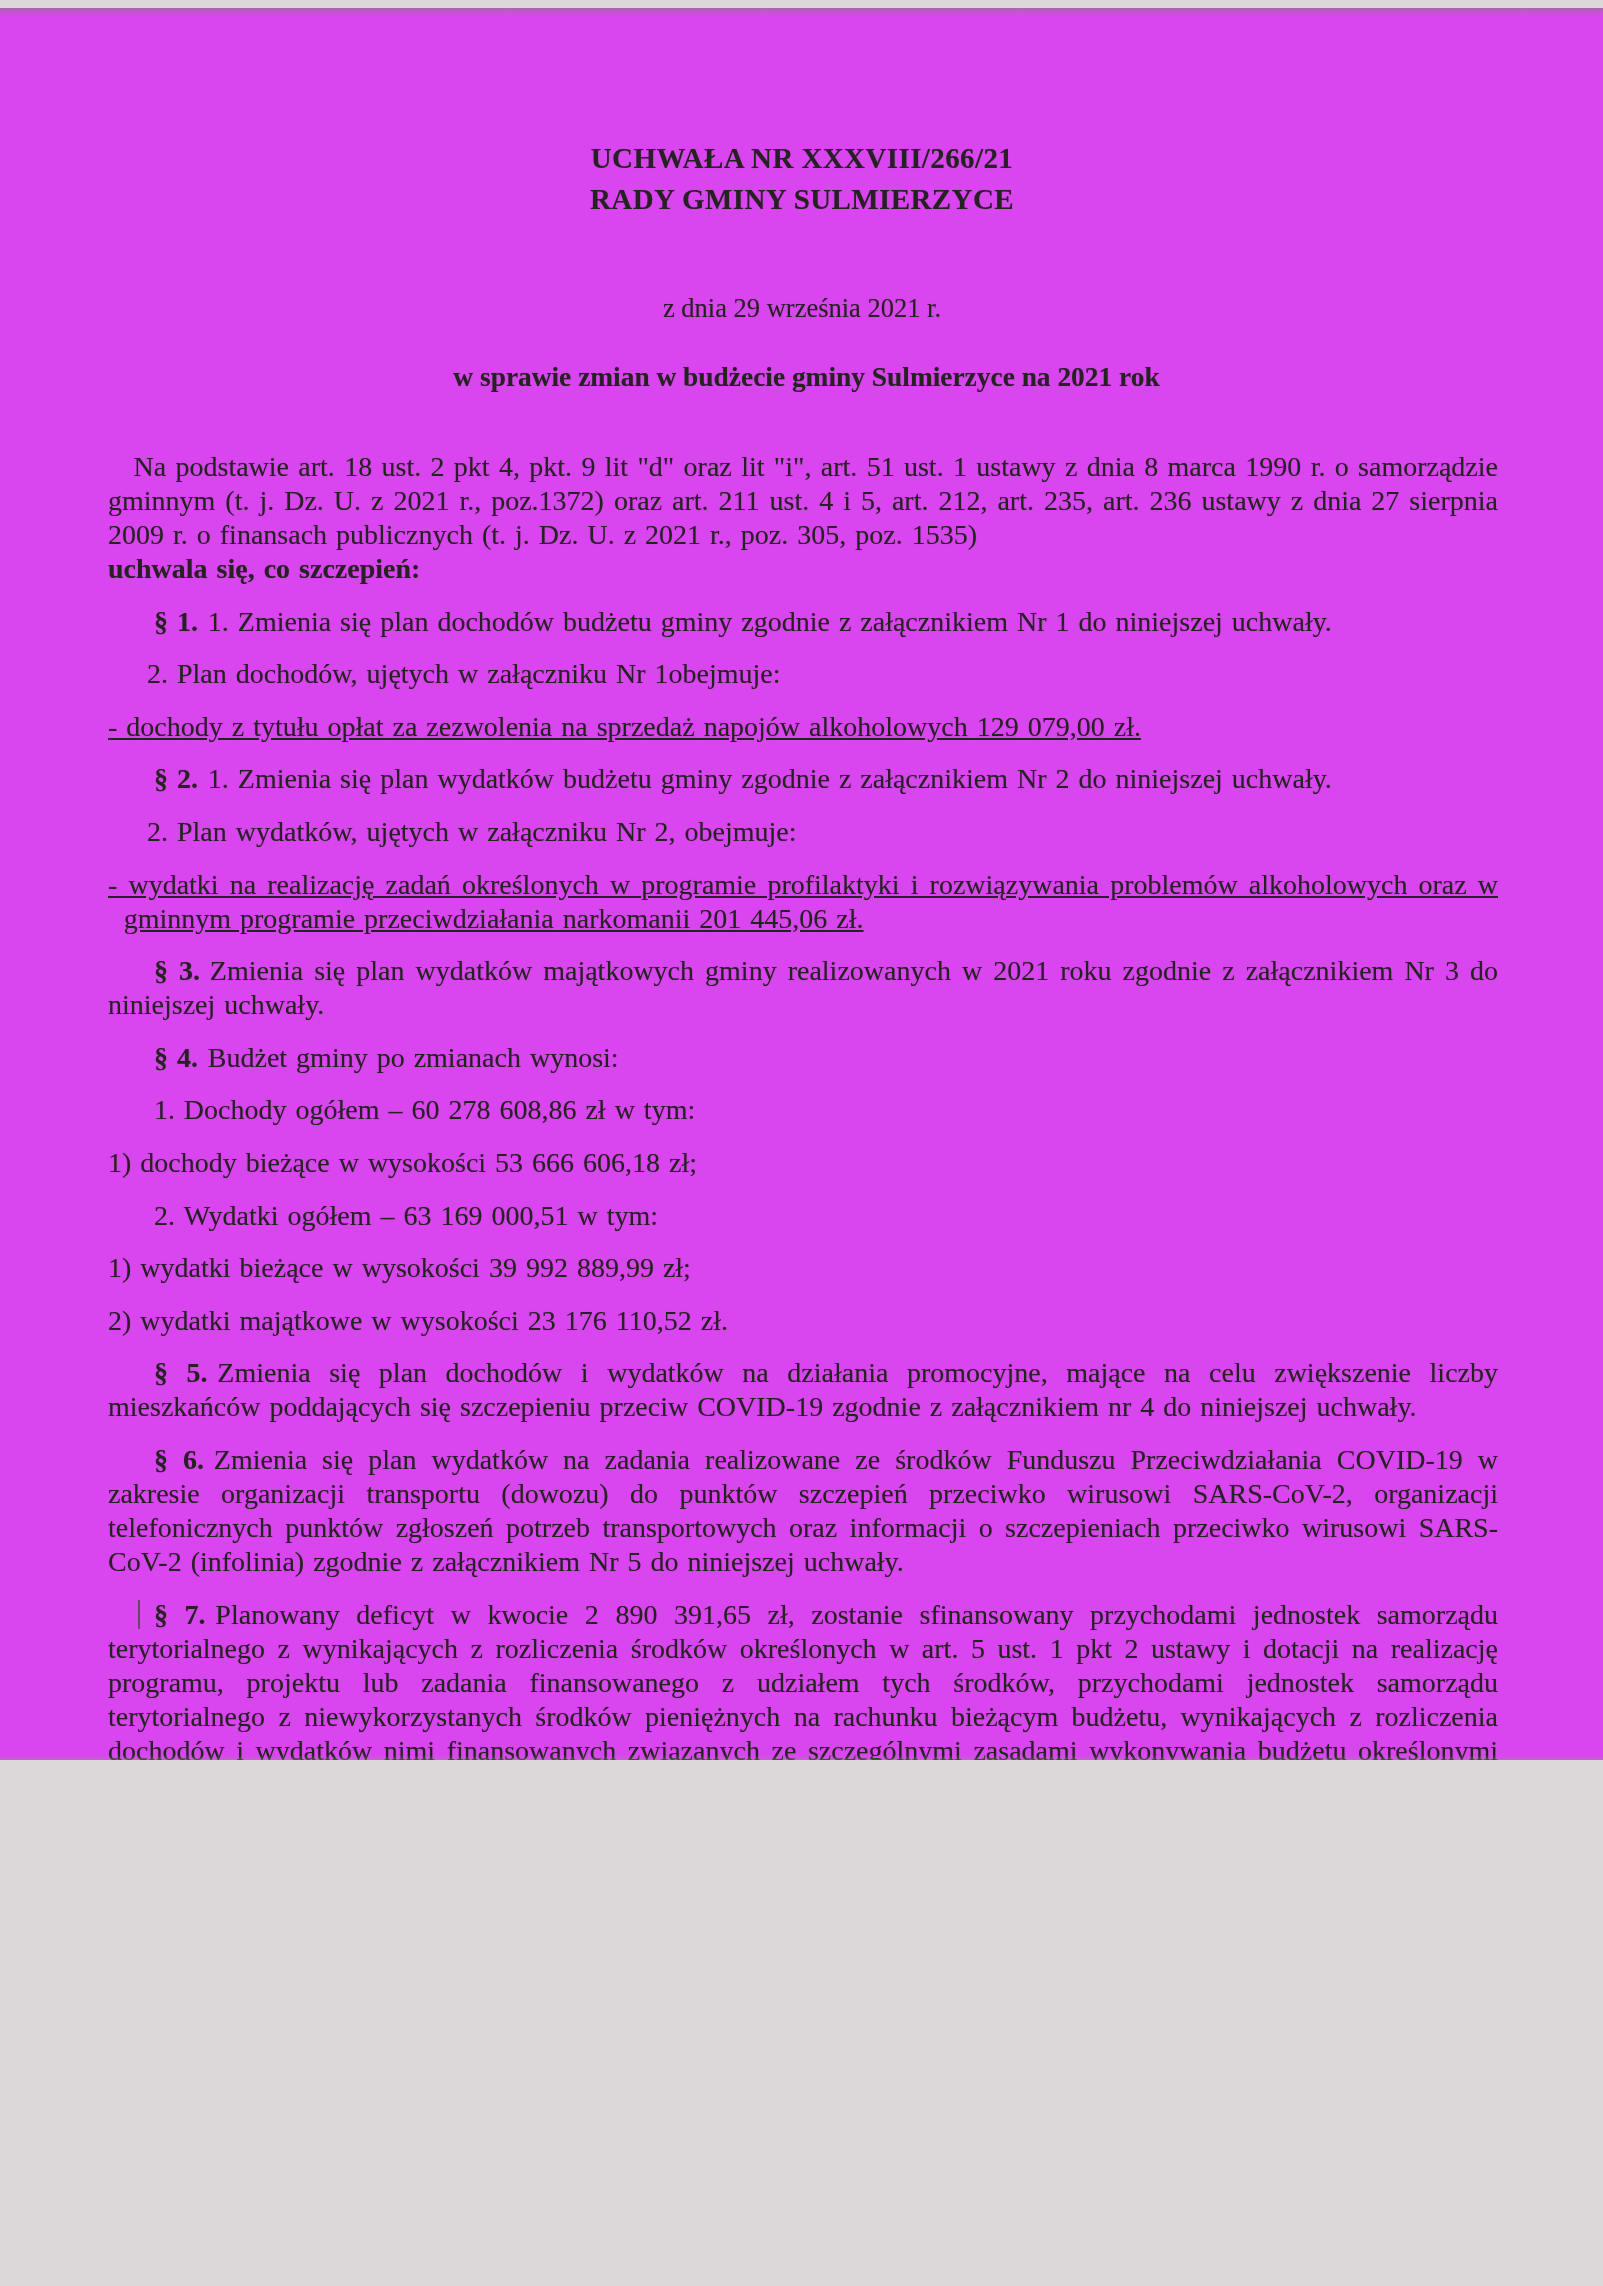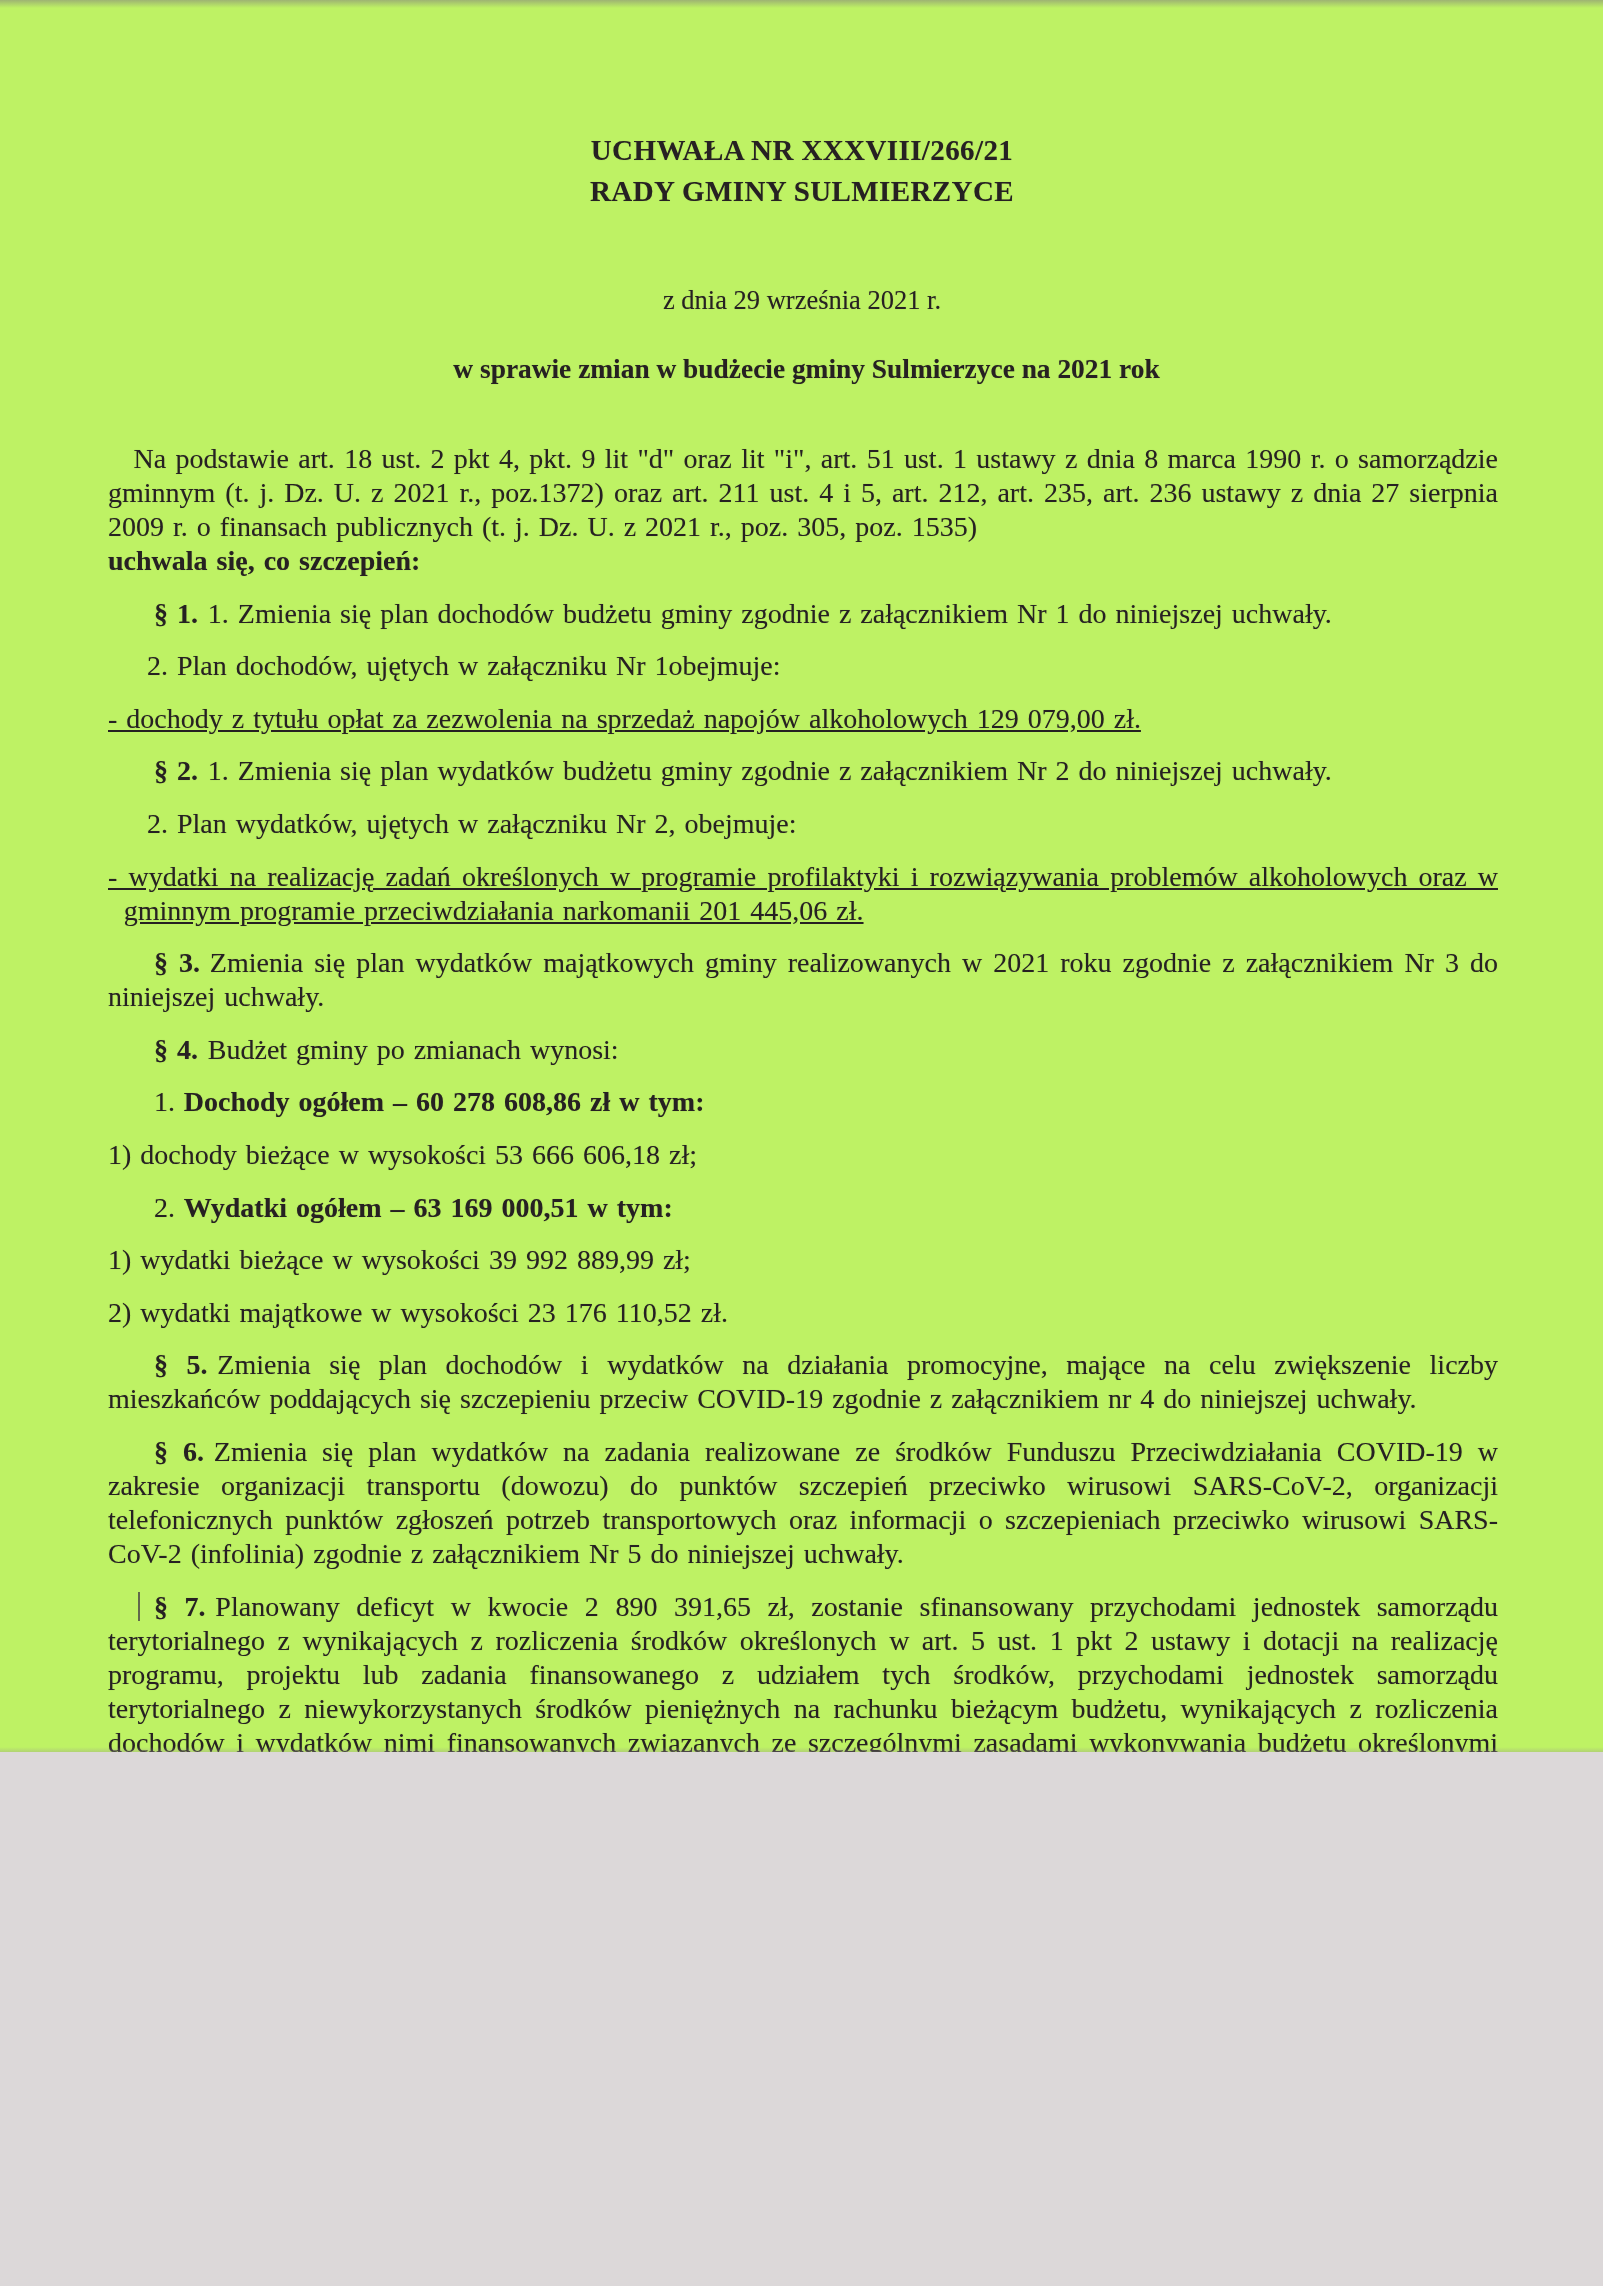--- a/index.html
+++ b/index.html
@@ -1,20 +1,20 @@
 <!DOCTYPE html>
 <html lang="pl"><head>
 <meta charset="utf-8">
 <style>
   html,body{margin:0;padding:0;background:#dcd8d9;}
   .sheet{
     position:relative;
     width:1604px;height:1752px;
-    margin:0 auto;
-    background:#bef264;
+    margin:8px auto;
+    background:#d946ef;
     font-family:"Liberation Serif","DejaVu Serif",serif;
     color:#262122;
     overflow:hidden;
     text-shadow:0 0 1px rgba(45,38,38,.28);
   }
   .scan-edge-top{
     position:absolute;top:0;left:0;right:0;height:7.8px;
     background:linear-gradient(#84807e,rgba(132,128,126,0));
     opacity:.55;
   }
@@ -33,21 +33,21 @@
     text-align:justify;
     word-spacing:2px;
   }
   .doc-body p{margin:0 0 18.6px 0;}
   .preamble{text-indent:25.5px;margin-bottom:0 !important;}
   .enacting{font-weight:700;}
   .sect{text-indent:46px;}
   .pkt{text-indent:39px;}
   .bullet{margin-left:9.8px;padding-left:15.7px;text-indent:-15.7px;text-decoration:underline;}
   .total{text-indent:46px;}
-  .total b{font-weight:700;}
+  .total b{font-weight:400;}
   .enum{margin-left:10.8px;text-align:left;}
   .lead{font-weight:700;margin-right:9.8px;}
   .num{margin-right:8.8px;}
   .s7wrap{position:relative;}
   .mark-artifact{
     position:absolute;left:30px;top:2.9px;
     width:2px;height:29px;background:#4a4646;opacity:.8;
   }
   .doc-footer{
     position:absolute;left:91px;right:102px;top:2182px;

